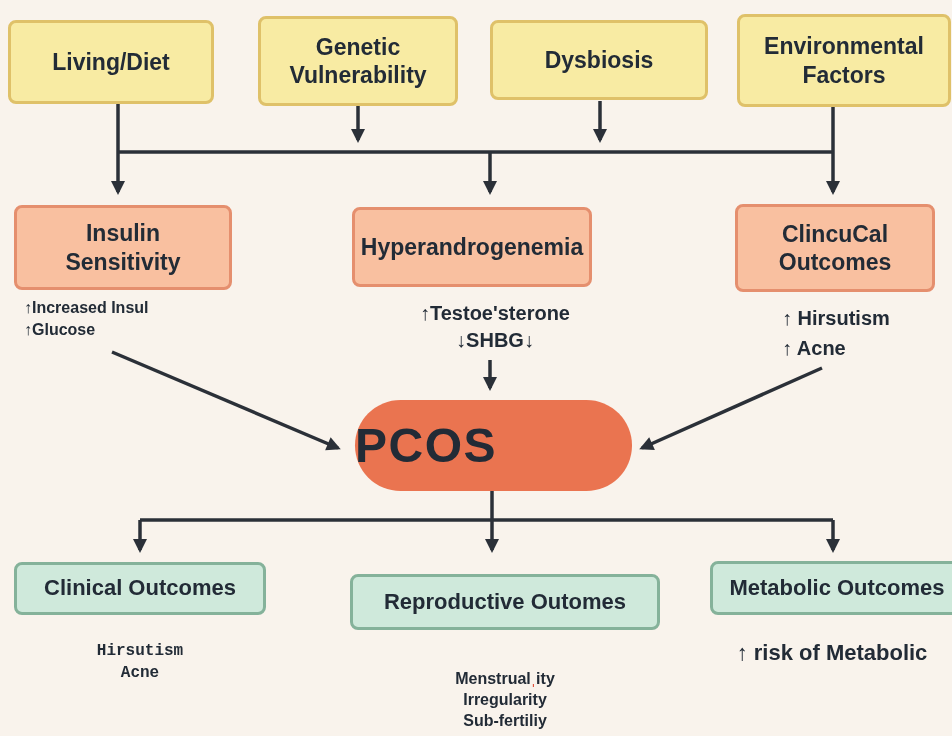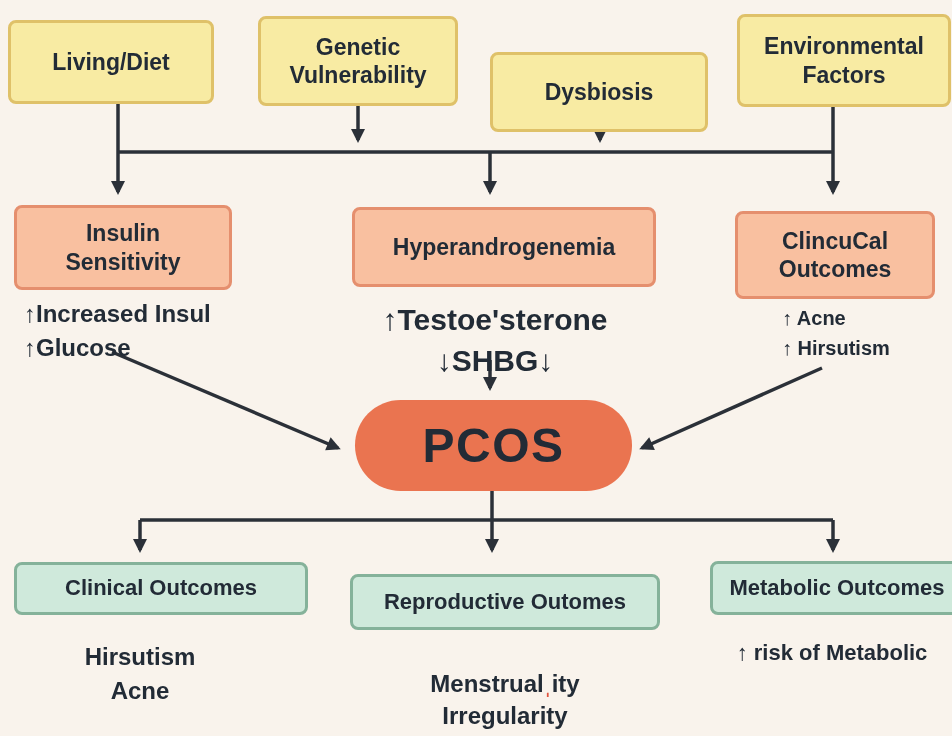--- a/index.html
+++ b/index.html
@@ -16,28 +16,28 @@
     display: flex; align-items: center; justify-content: center;
     text-align: center;
     font-weight: 700; font-size: 23px; line-height: 1.22;
     border-radius: 8px;
   }
   .yellow { background: var(--yellow-fill, #f8eba3); border: 3px solid var(--yellow-border, #dfc169); }
   .orange { background: var(--orange-fill, #f9c0a0); border: 3px solid var(--orange-border, #e58f6e); }
   .green  { background: var(--green-fill, #cfe9db); border: 3px solid var(--green-border, #85b29a); font-size: 22px; }
   .pcos {
     position: absolute;
-    display: flex; align-items: center; justify-content: center;
+    display: flex; align-items: center; 
     background: var(--pcos-fill, #ea7450);
     border-radius: 48px;
     font-size: 48px; font-weight: 800; letter-spacing: 1.5px;
     color: var(--ink, #222b36);
   }
-  .note { position: absolute; font-weight: 700; font-size: 24px; line-height: 1.4; }
-  .note.big { font-size: 30px; line-height: 1.35; }
+  .note { position: absolute; font-weight: 700; font-size: 16px; line-height: 1.4; }
+  .note.big { font-size: 20px; line-height: 1.35; }
   .note.small { font-size: 20px; line-height: 1.5; }
   .note.ctr { text-align: center; }
   .red { color: var(--red-mark, #e0543f); }
   #arrows { position: absolute; left: 0; top: 0; pointer-events: none; }
   #arrows line { stroke: var(--arrow, #2b3038); stroke-width: 3.5; }
   #arrows marker path { fill: var(--arrow, #2b3038); }
 </style>
 </head>
 <body>
 
@@ -64,72 +64,72 @@
 </svg>
 
 <div class="box yellow" style="left:8px; top:20px; width:206px; height:84px;">
   <span>Living/Diet</span>
 </div>
 
 <div class="box yellow" style="left:258px; top:16px; width:200px; height:90px;">
   <span>Genetic Vulnerability</span>
 </div>
 
-<div class="box yellow" style="left:490px; top:20px; width:218px; height:80px;margin-top:32px;">
+<div class="box yellow" style="left:490px; top:20px; width:218px; height:80px;">
   <span>Dysbiosis</span>
 </div>
 
 <div class="box yellow" style="left:737px; top:14px; width:214px; height:93px; padding:0 8px;">
   <span>Environmental Factors</span>
 </div>
 
 <div class="box orange" style="left:14px; top:205px; width:218px; height:85px; padding:0 44px;">
   <span>Insulin Sensitivity</span>
 </div>
 
-<div class="box orange" style="left:352px; top:207px; width:304px; height:80px;">
+<div class="box orange" style="left:352px; top:207px; width:240px; height:80px;">
   <span>Hyperandrogenemia</span>
 </div>
 
-<div class="box orange" style="left:735px; top:211px; width:200px; height:88px; padding:8px 22px;">
+<div class="box orange" style="left:735px; top:204px; width:200px; height:88px; padding:8px 22px;">
   <span>ClincuCal Outcomes</span>
 </div>
 
 <div class="note" style="left:24px; top:297px; width:240px;">
   <div>↑Increased Insul</div>
   <div>↑Glucose</div>
 </div>
 
 <div class="note big ctr" style="left:352px; top:300px; width:286px;">
   <div>↑Testoe'sterone</div>
   <div>↓SHBG↓</div>
 </div>
 
 <div class="note small" style="left:782px; top:303px; width:160px;">
+  <div>↑ Hirsutism</div>
   <div>↑ Acne</div>
-  <div>↑ Hirsutism</div>
 </div>
 
 <div class="pcos" style="left:355px; top:400px; width:277px; height:91px;">
   <span>PCOS</span>
 </div>
 
-<div class="box green" style="left:14px; top:562px; width:294px; height:53px;">
+<div class="box green" style="left:14px; top:562px; width:252px; height:53px;">
   <span>Clinical Outcomes</span>
 </div>
 
 <div class="box green" style="left:350px; top:560px; width:310px; height:56px;margin-top:14px;">
   <span>Reproductive Outomes</span>
 </div>
 
 <div class="box green" style="left:710px; top:561px; width:254px; height:54px;">
   <span>Metabolic Outcomes</span>
 </div>
 
-<div class="note ctr" style="left:14px; top:640px; width:252px;">
+<div class="note ctr" style="left:14px; top:640px; width:252px;font-family:Liberation Mono, monospace;">
   <div>Hirsutism</div>
   <div>Acne</div>
 </div>
 
 <div class="note ctr" style="left:340px; top:668px; width:330px; line-height:1.32;">
   <div><span>Menstrual</span><span class="red">ˌ</span><span>ity</span></div>
   <div>Irregularity</div>
   <div>Sub-fertiliy</div>
 </div>
 

